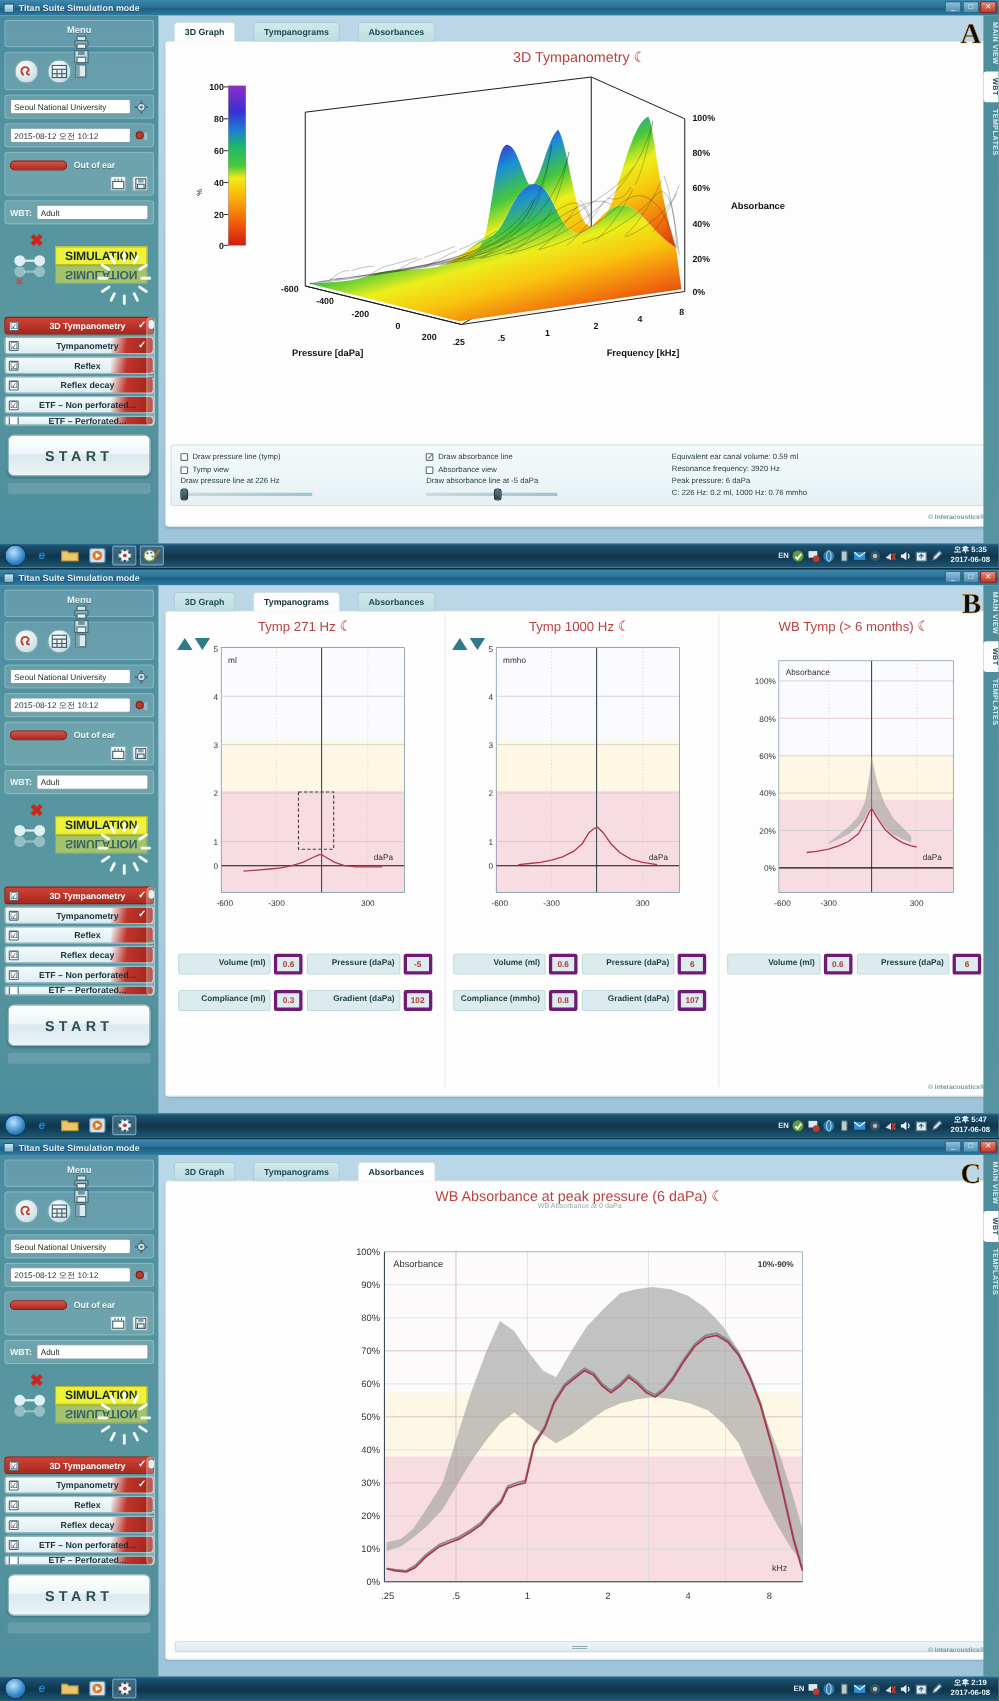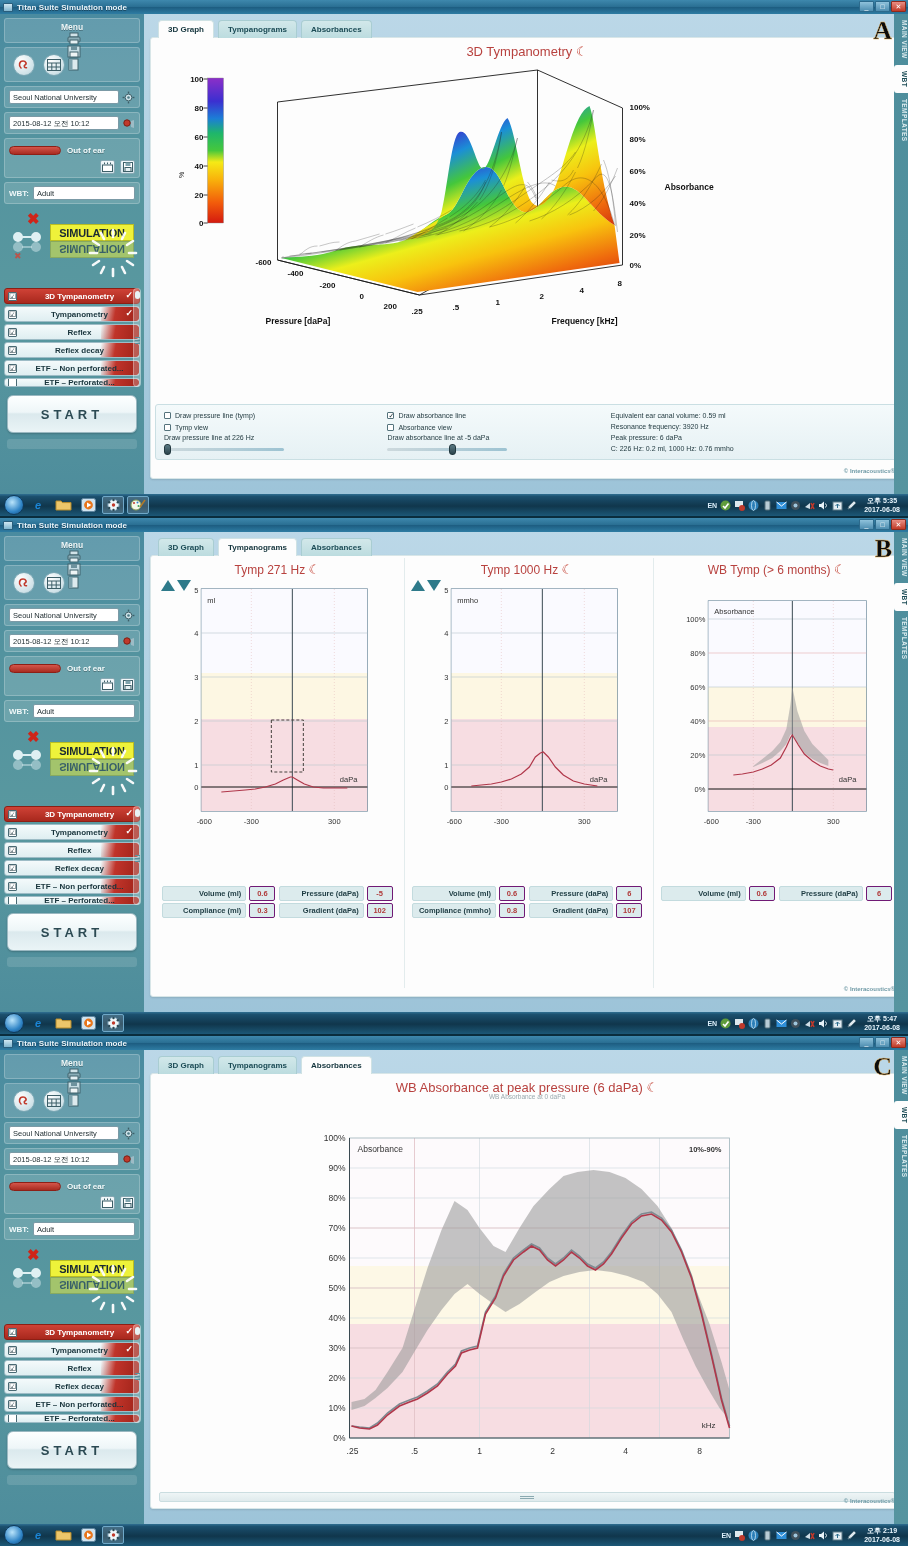--- a/index.html
+++ b/index.html
@@ -151,21 +151,21 @@
   .side-foot { margin:6px 3px 0 3px;height:10px;border-radius:3px;background:rgba(255,255,255,.13); }
 
   
   .content { flex:1; position:relative; padding:6px 4px 0 6px; }
   .panel-letter {
     position:absolute; right:16px; top:2px; font-size:26px; font-weight:bold;
     color:#0b0b0b; font-family:"Liberation Serif", serif; z-index:40;
     -webkit-text-stroke:0.4px #e8b25a;
   }
 
-  .tabs { display:flex; gap:4px; padding-left:8px; position:relative; z-index:5; }
+  .tabs { display:flex; gap:16px; padding-left:8px; position:relative; z-index:5; }
   .tab {
     font-size:8px;font-weight:bold;color:#1b4b55;
     padding:4px 9px 4px 9px;border:1px solid #a9cdd2;border-bottom:none;
     border-radius:4px 4px 0 0;background:linear-gradient(180deg,#d2e8ea,#bcdcdf);
   }
   .tab.active { background:#fdfdfd; color:#13343c; border-color:#cfe2e4; }
 
   .card {
     background:#fdfdfd; border:1px solid #d8e6e8; border-radius:3px;
     position:relative; height:calc(100% - 32px); margin-top:-1px;
@@ -242,29 +242,29 @@
 
   
   .tymp-wrap { display:flex; height:calc(100% - 8px); padding:2px 4px 0 4px; gap:4px; }
   .tymp-col { flex:1; position:relative; padding:0 3px; }
   .tymp-col + .tymp-col { border-left:1px solid #e3eced; }
   .tymp-title { text-align:center;font-size:12px;color:#b8423f;padding:4px 0 2px 0; }
   .arrows { position:absolute; left:6px; top:22px; display:flex; gap:2px; }
   .arr-up { width:0;height:0;border-left:7px solid transparent;border-right:7px solid transparent;border-bottom:11px solid #2e7a8a; }
   .arr-dn { width:0;height:0;border-left:7px solid transparent;border-right:7px solid transparent;border-top:11px solid #2e7a8a; }
 
-  .valtable { display:flex;flex-direction:column;gap:2px;margin-top:22px;padding:13px 4px; }
+  .valtable { display:flex;flex-direction:column;gap:14px;margin-top:2px;padding:13px 4px; }
   .valrow { display:flex;gap:4px; }
   .valcell { flex:1;display:flex;gap:3px; }
   .vlabel {
     flex:1;background:#dcebed;border:1px solid #c3dbde;border-radius:2px;
     font-size:7.5px;font-weight:bold;color:#1d3b42;text-align:right;padding:2px 4px;
   }
   .vval {
-    width:26px;background:#dcebed;border:1px solid #701a75;border-radius:2px;
+    width:26px;background:#dcebed;border:3px solid #701a75;border-radius:2px;
     font-size:7.5px;font-weight:bold;color:#b03a3a;text-align:center;padding:2px 0;
   }
 
   svg { overflow:visible; }
   .hscroll {
     position:absolute;left:8px;right:8px;bottom:6px;height:10px;
     background:linear-gradient(180deg,#eef5f6,#dfeaec);border:1px solid #cadde0;border-radius:2px;
   }
   .hscroll .grip { position:absolute;left:50%;top:3px;margin-left:-7px;width:14px;height:3px;
     background:repeating-linear-gradient(180deg,#8aa9b0 0 1px,transparent 1px 2px); }

